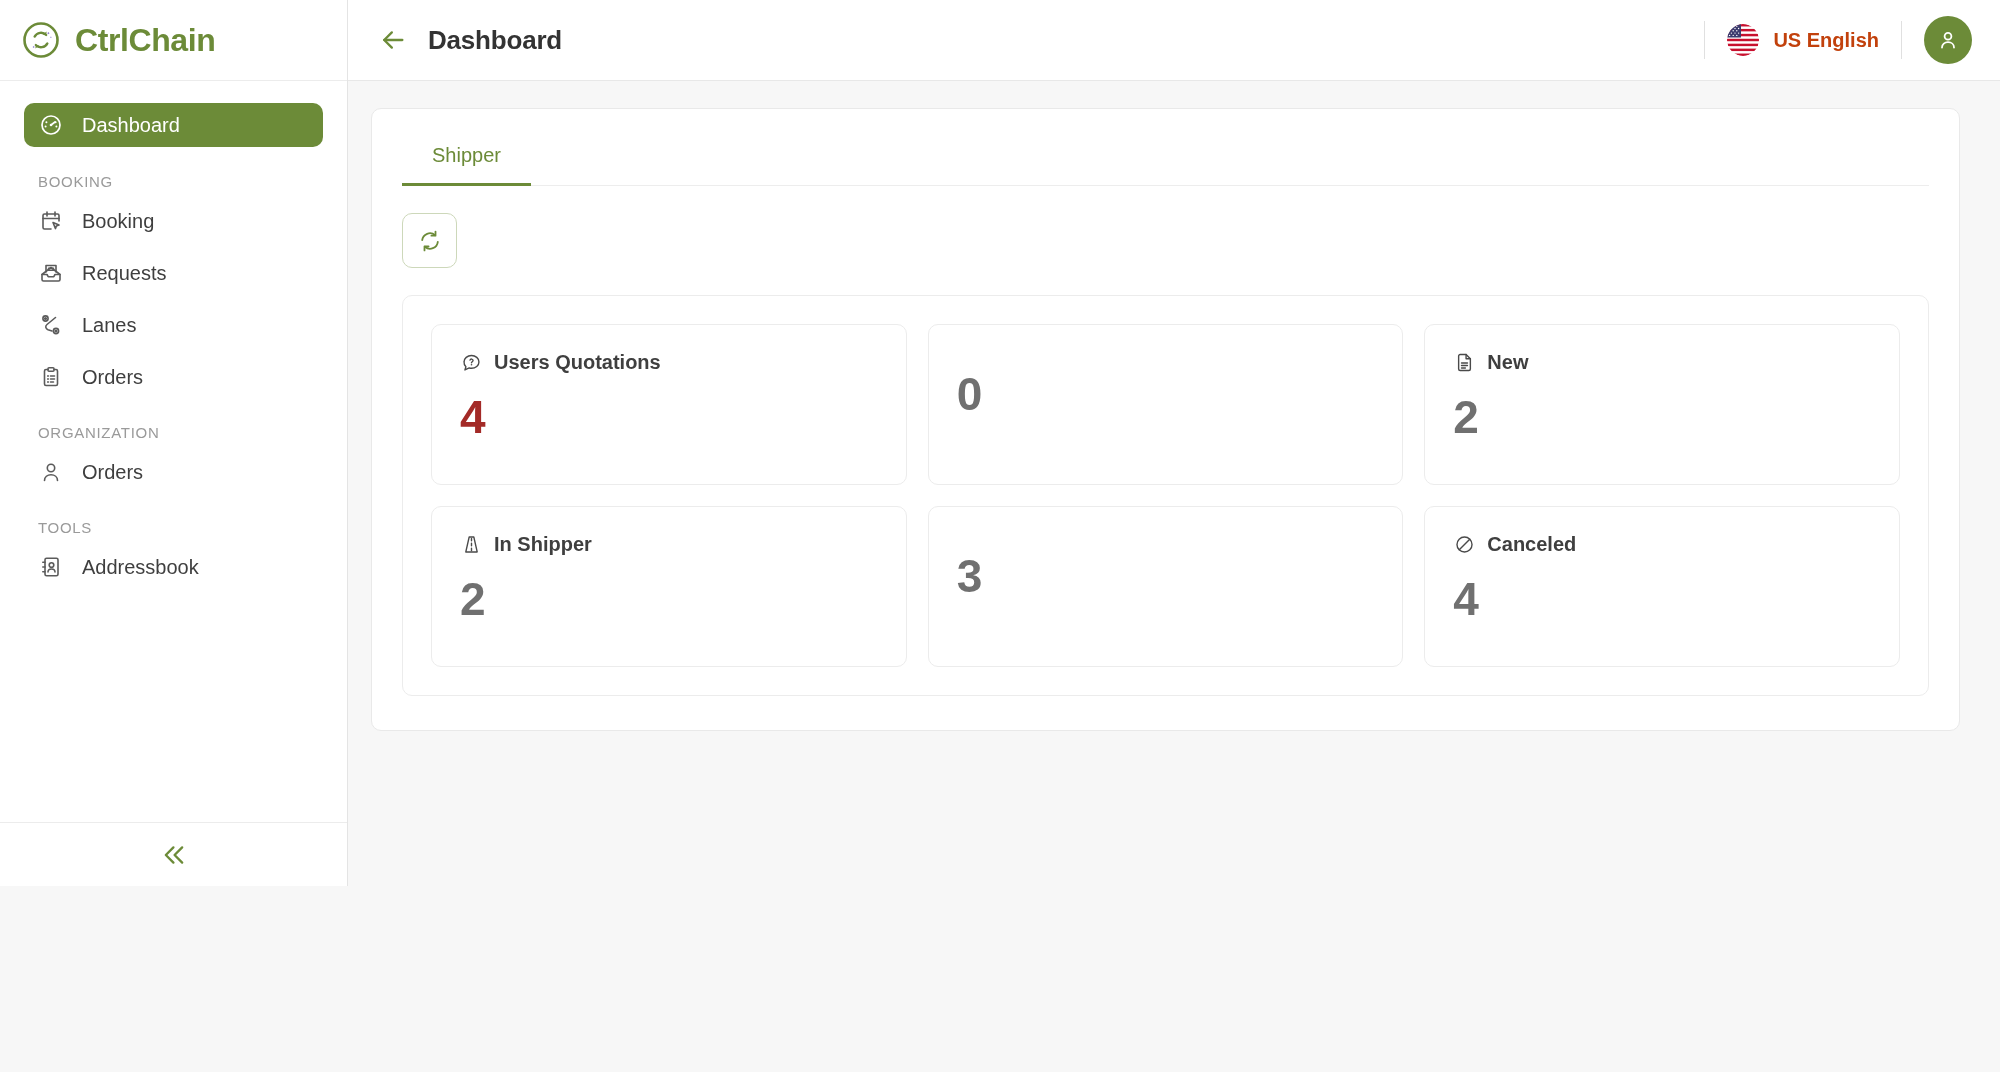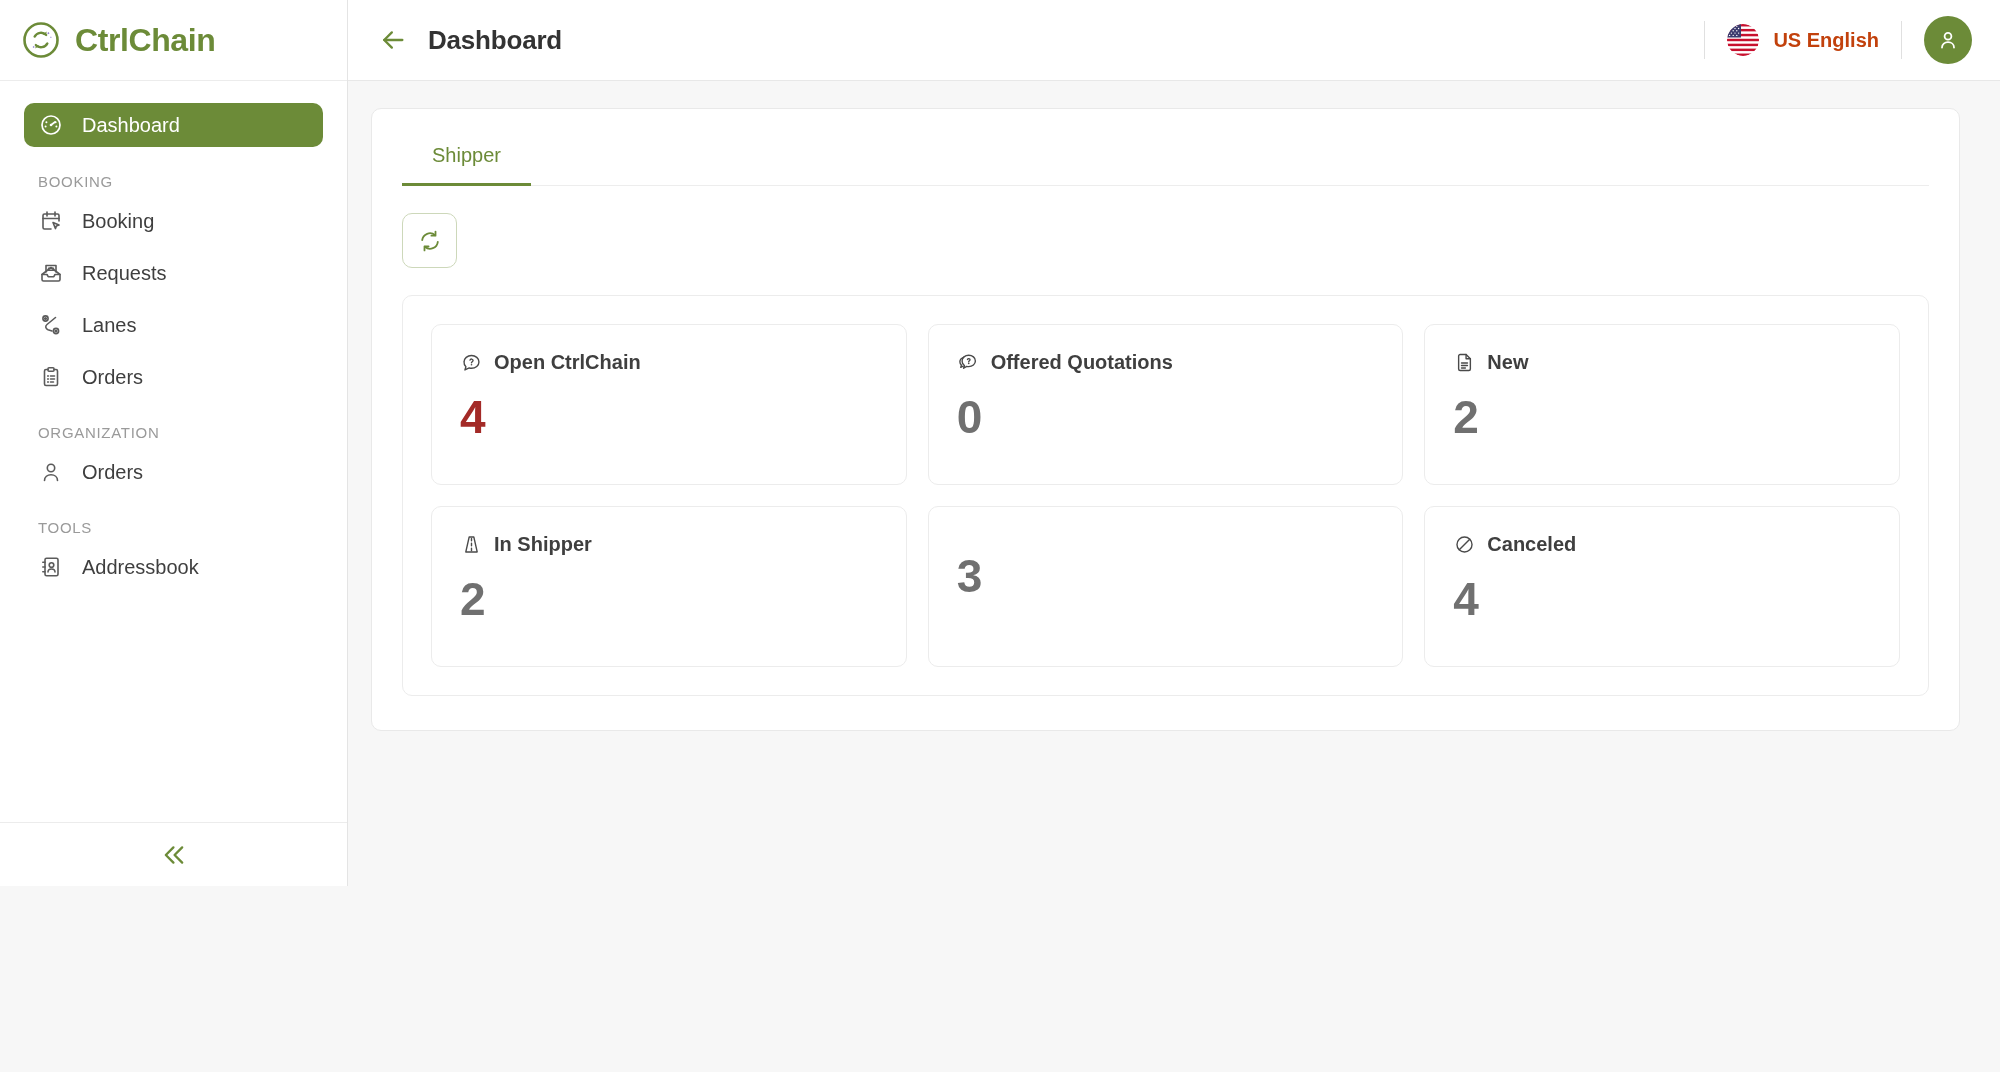--- a/index.html
+++ b/index.html
@@ -517,37 +517,26 @@
 
             <div class="stat-card">
               <div class="stat-head">
                 <span class="stat-icon">
                   <svg viewBox="0 0 24 24" width="21" height="21" fill="none" stroke="currentColor" stroke-width="1.6" stroke-linecap="round" stroke-linejoin="round">
                     <path d="M20.5 11.3c0 4.1-3.8 7.3-8.5 7.3a9.9 9.9 0 0 1-2.6-0.34L4.5 20.5l1.1-3.6A6.9 6.9 0 0 1 3.5 11.3C3.5 7.2 7.3 4 12 4s8.5 3.2 8.5 7.3z"></path>
                     <path d="M10.3 9.3a1.8 1.8 0 0 1 3.5 0.5c0 1.2-1.8 1.5-1.8 2.6"></path>
                     <path d="M12 14.6h0.01" stroke-width="1.9"></path>
                   </svg>
                 </span>
-                <span class="stat-label">Open CtrlChain</span>
+                <span class="stat-label">Users Quotations</span>
               </div>
               <div class="stat-value accent-red">4</div>
             </div>
 
             <div class="stat-card">
-              <div class="stat-head">
-                <span class="stat-icon">
-                  <svg viewBox="0 0 24 24" width="21" height="21" fill="none" stroke="currentColor" stroke-width="1.6" stroke-linecap="round" stroke-linejoin="round">
-                    <path d="M21 10.2c0 3.6-3.4 6.5-7.6 6.5a8.8 8.8 0 0 1-2.3-0.3L7.6 18.6l0.9-3.2A6.1 6.1 0 0 1 5.8 10.2C5.8 6.6 9.2 3.7 13.4 3.7S21 6.6 21 10.2z"></path>
-                    <path d="M7.4 6.1C5 7 3.3 8.9 3.3 11.2c0 1.4 0.6 2.7 1.7 3.7L4.3 17.5l2.7-1.3"></path>
-                    <path d="M12 8.5a1.5 1.5 0 0 1 2.9 0.4c0 1-1.5 1.3-1.5 2.2"></path>
-                    <path d="M13.4 13h0.01" stroke-width="1.9"></path>
-                  </svg>
-                </span>
-                <span class="stat-label">Offered Quotations</span>
-              </div>
               <div class="stat-value">0</div>
             </div>
 
             <div class="stat-card">
               <div class="stat-head">
                 <span class="stat-icon">
                   <svg viewBox="0 0 24 24" width="21" height="21" fill="none" stroke="currentColor" stroke-width="1.6" stroke-linecap="round" stroke-linejoin="round">
                     <path d="M13.8 2.8H7a1.7 1.7 0 0 0-1.7 1.7v15a1.7 1.7 0 0 0 1.7 1.7h10a1.7 1.7 0 0 0 1.7-1.7V7.7z"></path>
                     <path d="M13.8 2.8v4.9h4.9"></path>
                     <path d="M8.6 12.5h6.8M8.6 15.4h6.8M8.6 18.2h4.4"></path>

